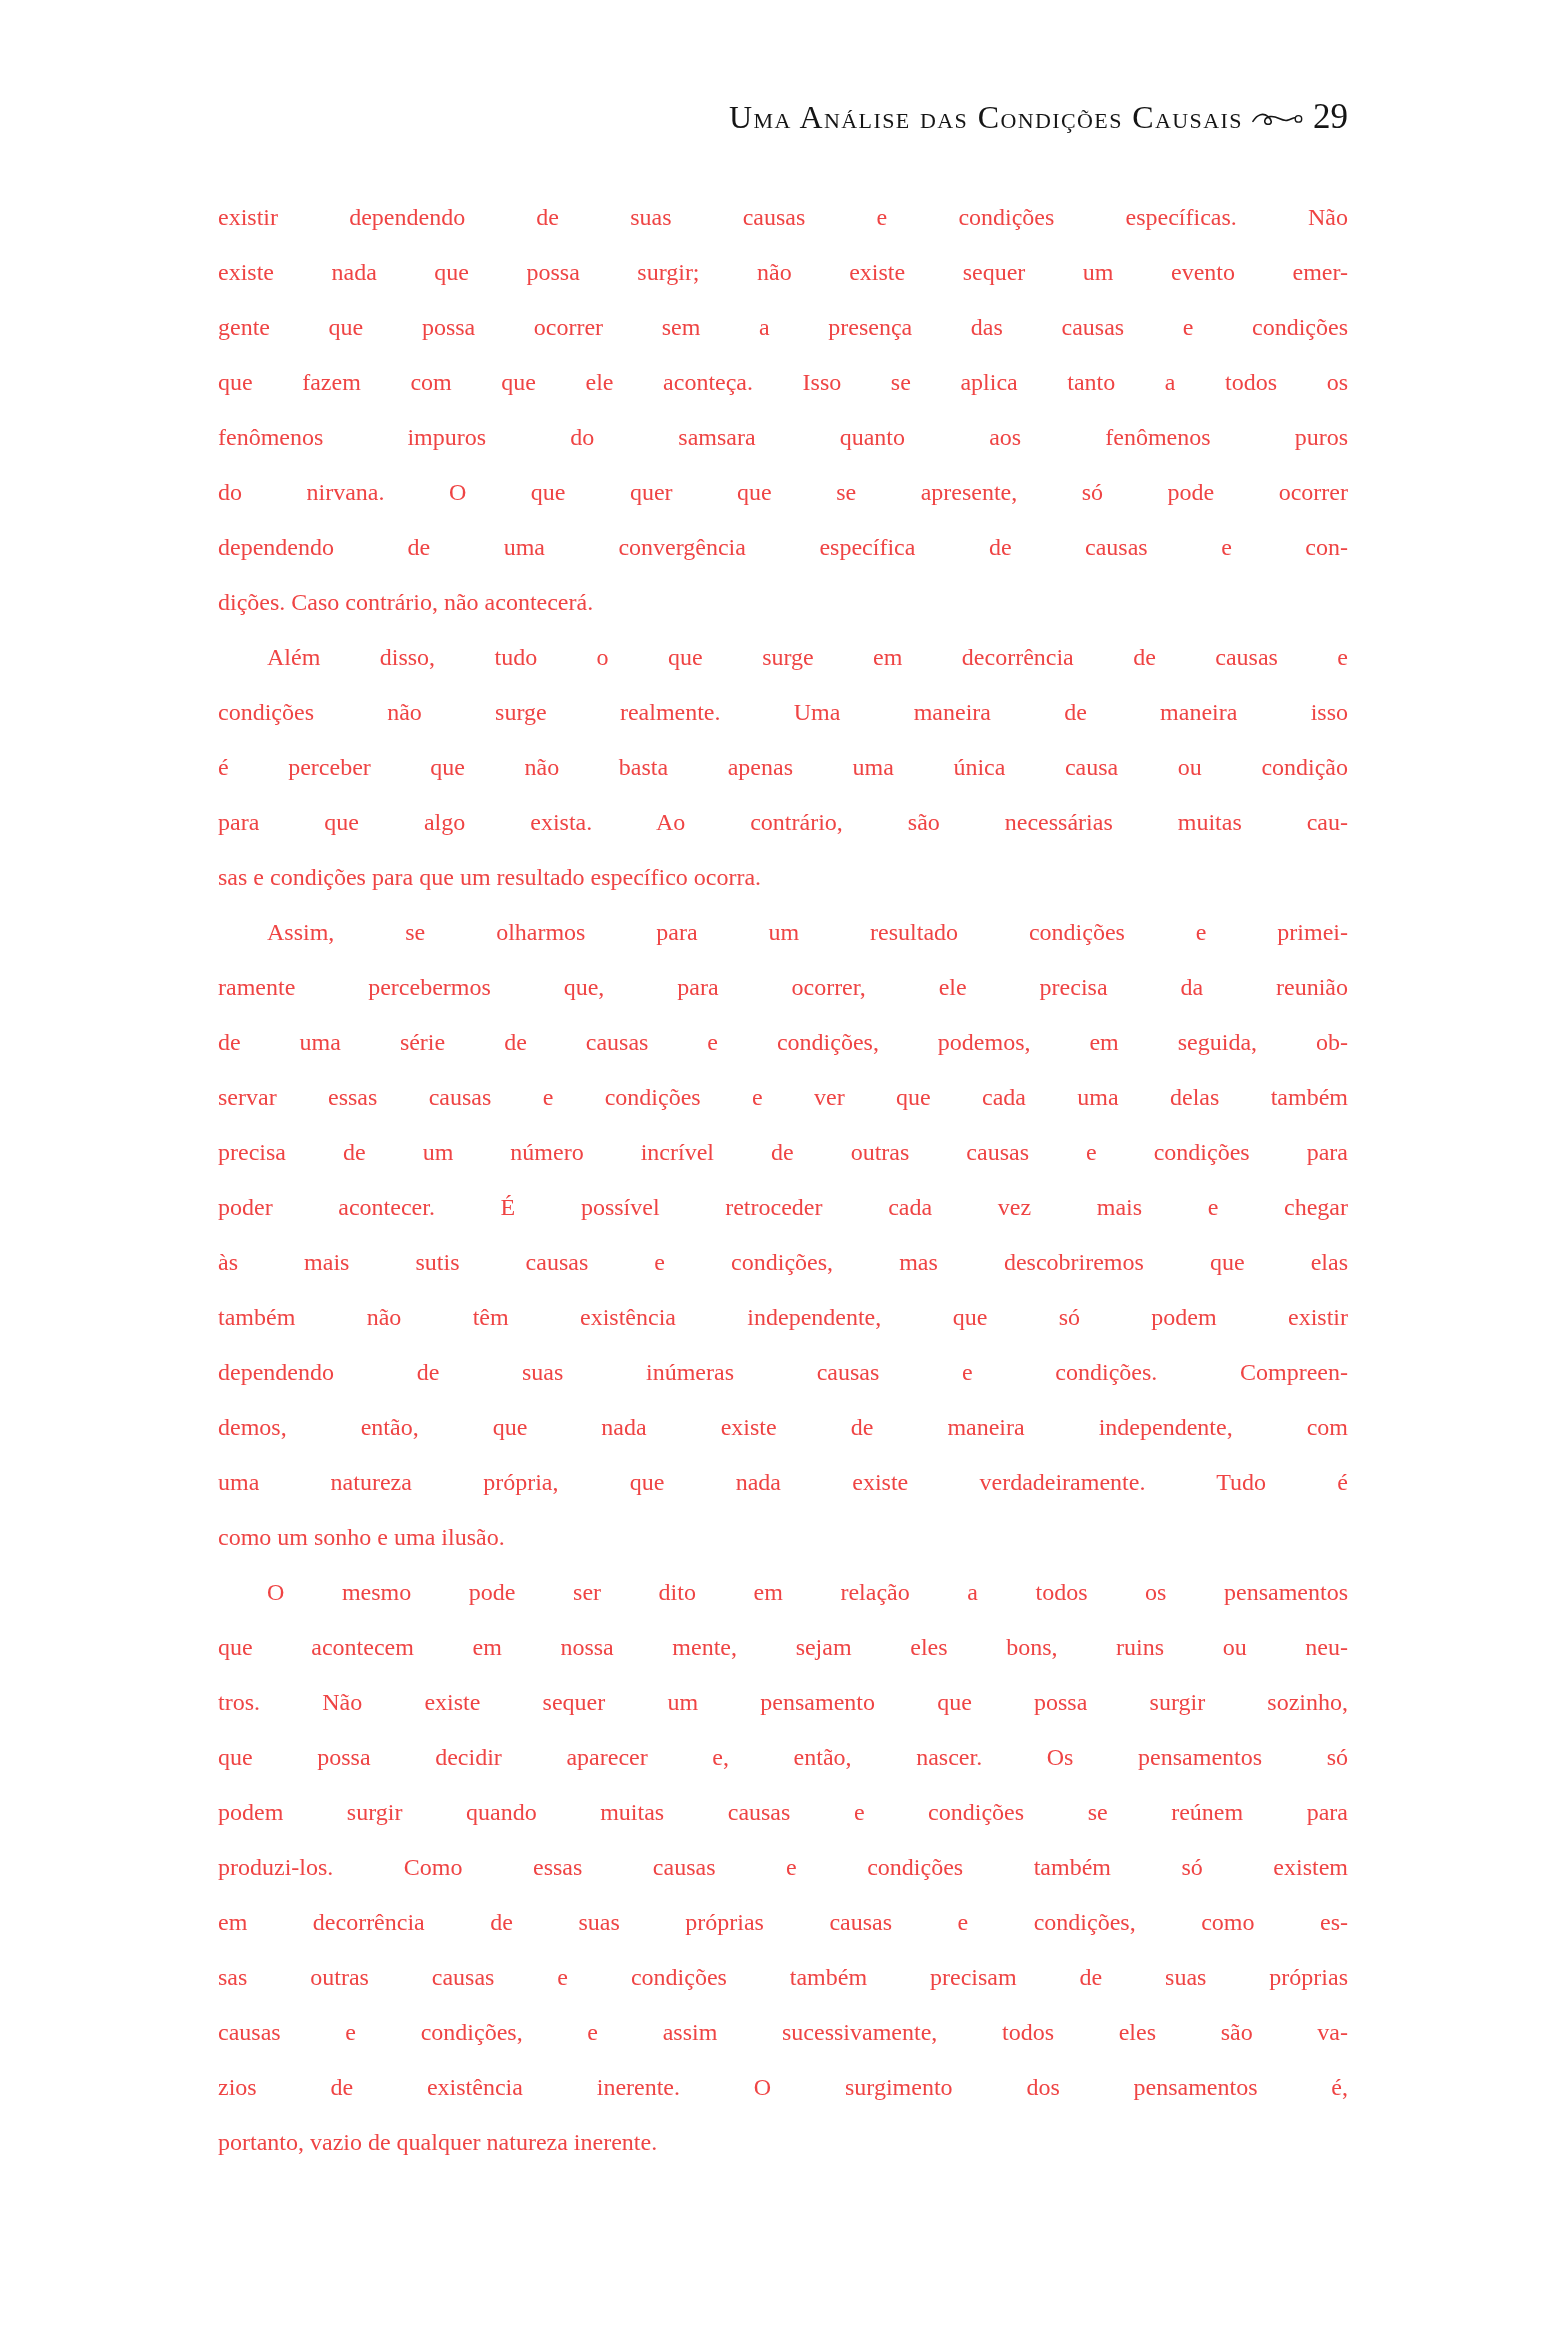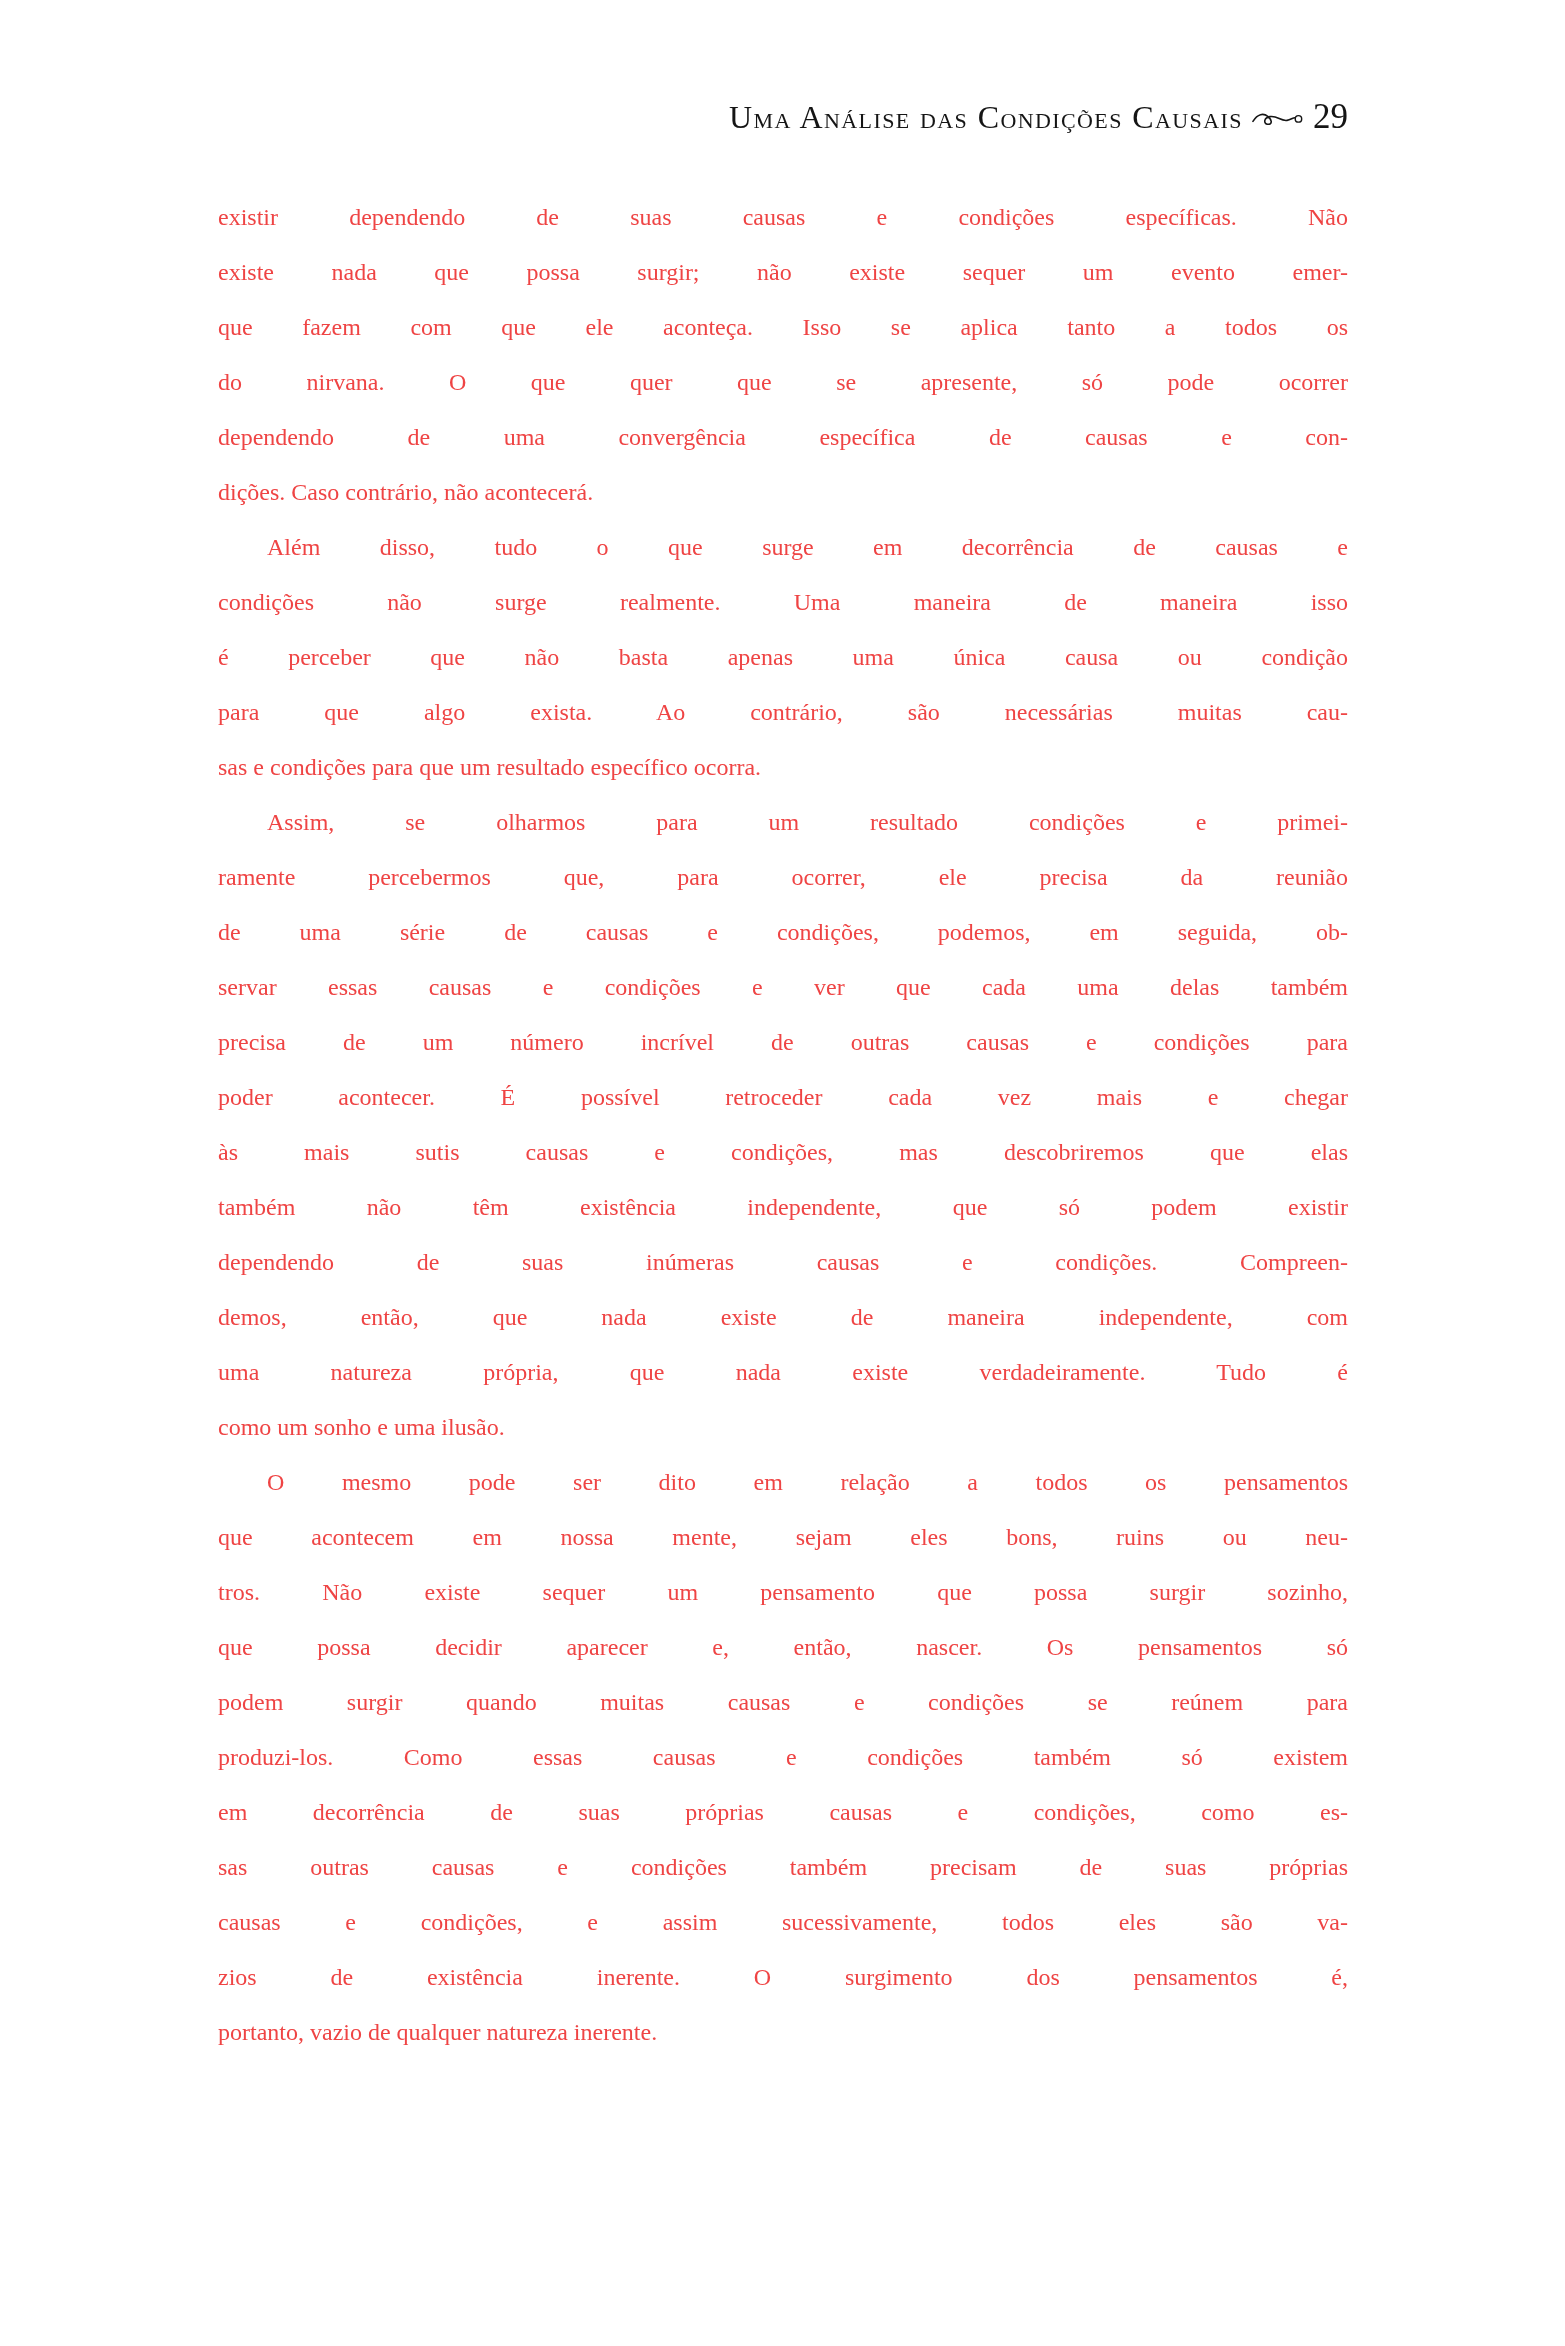--- a/index.html
+++ b/index.html
@@ -73,21 +73,23 @@
     <span>Uma Análise das Condições Causais</span><span class="flourish"><svg width="55" height="23" viewBox="0 0 58 24" xmlns="http://www.w3.org/2000/svg">
           <path d="M1,15 C6,7 12,6 17,10 C22,14 21,19 16,18 C12,17 12.5,11 19,10 C27,8.8 30,15 37,14 C41,13.4 43,11 45.5,11.2" fill="none" stroke="#161616" stroke-width="1.7" stroke-linecap="round"></path>
           <circle cx="49" cy="12.4" r="3.4" fill="none" stroke="#161616" stroke-width="1.5"></circle>
         </svg></span><span class="folio">29</span>
   </div>
 
   <div class="body-text">
       <div class="para">
         <div class="line">existir dependendo de suas causas e condições específicas. Não</div>
         <div class="line">existe nada que possa surgir; não existe sequer um evento emer-</div>
+        <div class="line">gente que possa ocorrer sem a presença das causas e condições</div>
         <div class="line">que fazem com que ele aconteça. Isso se aplica tanto a todos os</div>
+        <div class="line">fenômenos impuros do samsara quanto aos fenômenos puros</div>
         <div class="line">do nirvana. O que quer que se apresente, só pode ocorrer</div>
         <div class="line">dependendo de uma convergência específica de causas e con-</div>
         <div class="line para-end">dições. Caso contrário, não acontecerá.</div>
       </div>
       <div class="para">
         <div class="line indent">Além disso, tudo o que surge em decorrência de causas e</div>
         <div class="line">condições não surge realmente. Uma maneira de maneira isso</div>
         <div class="line">é perceber que não basta apenas uma única causa ou condição</div>
         <div class="line">para que algo exista. Ao contrário, são necessárias muitas cau-</div>
         <div class="line para-end">sas e condições para que um resultado específico ocorra.</div>

